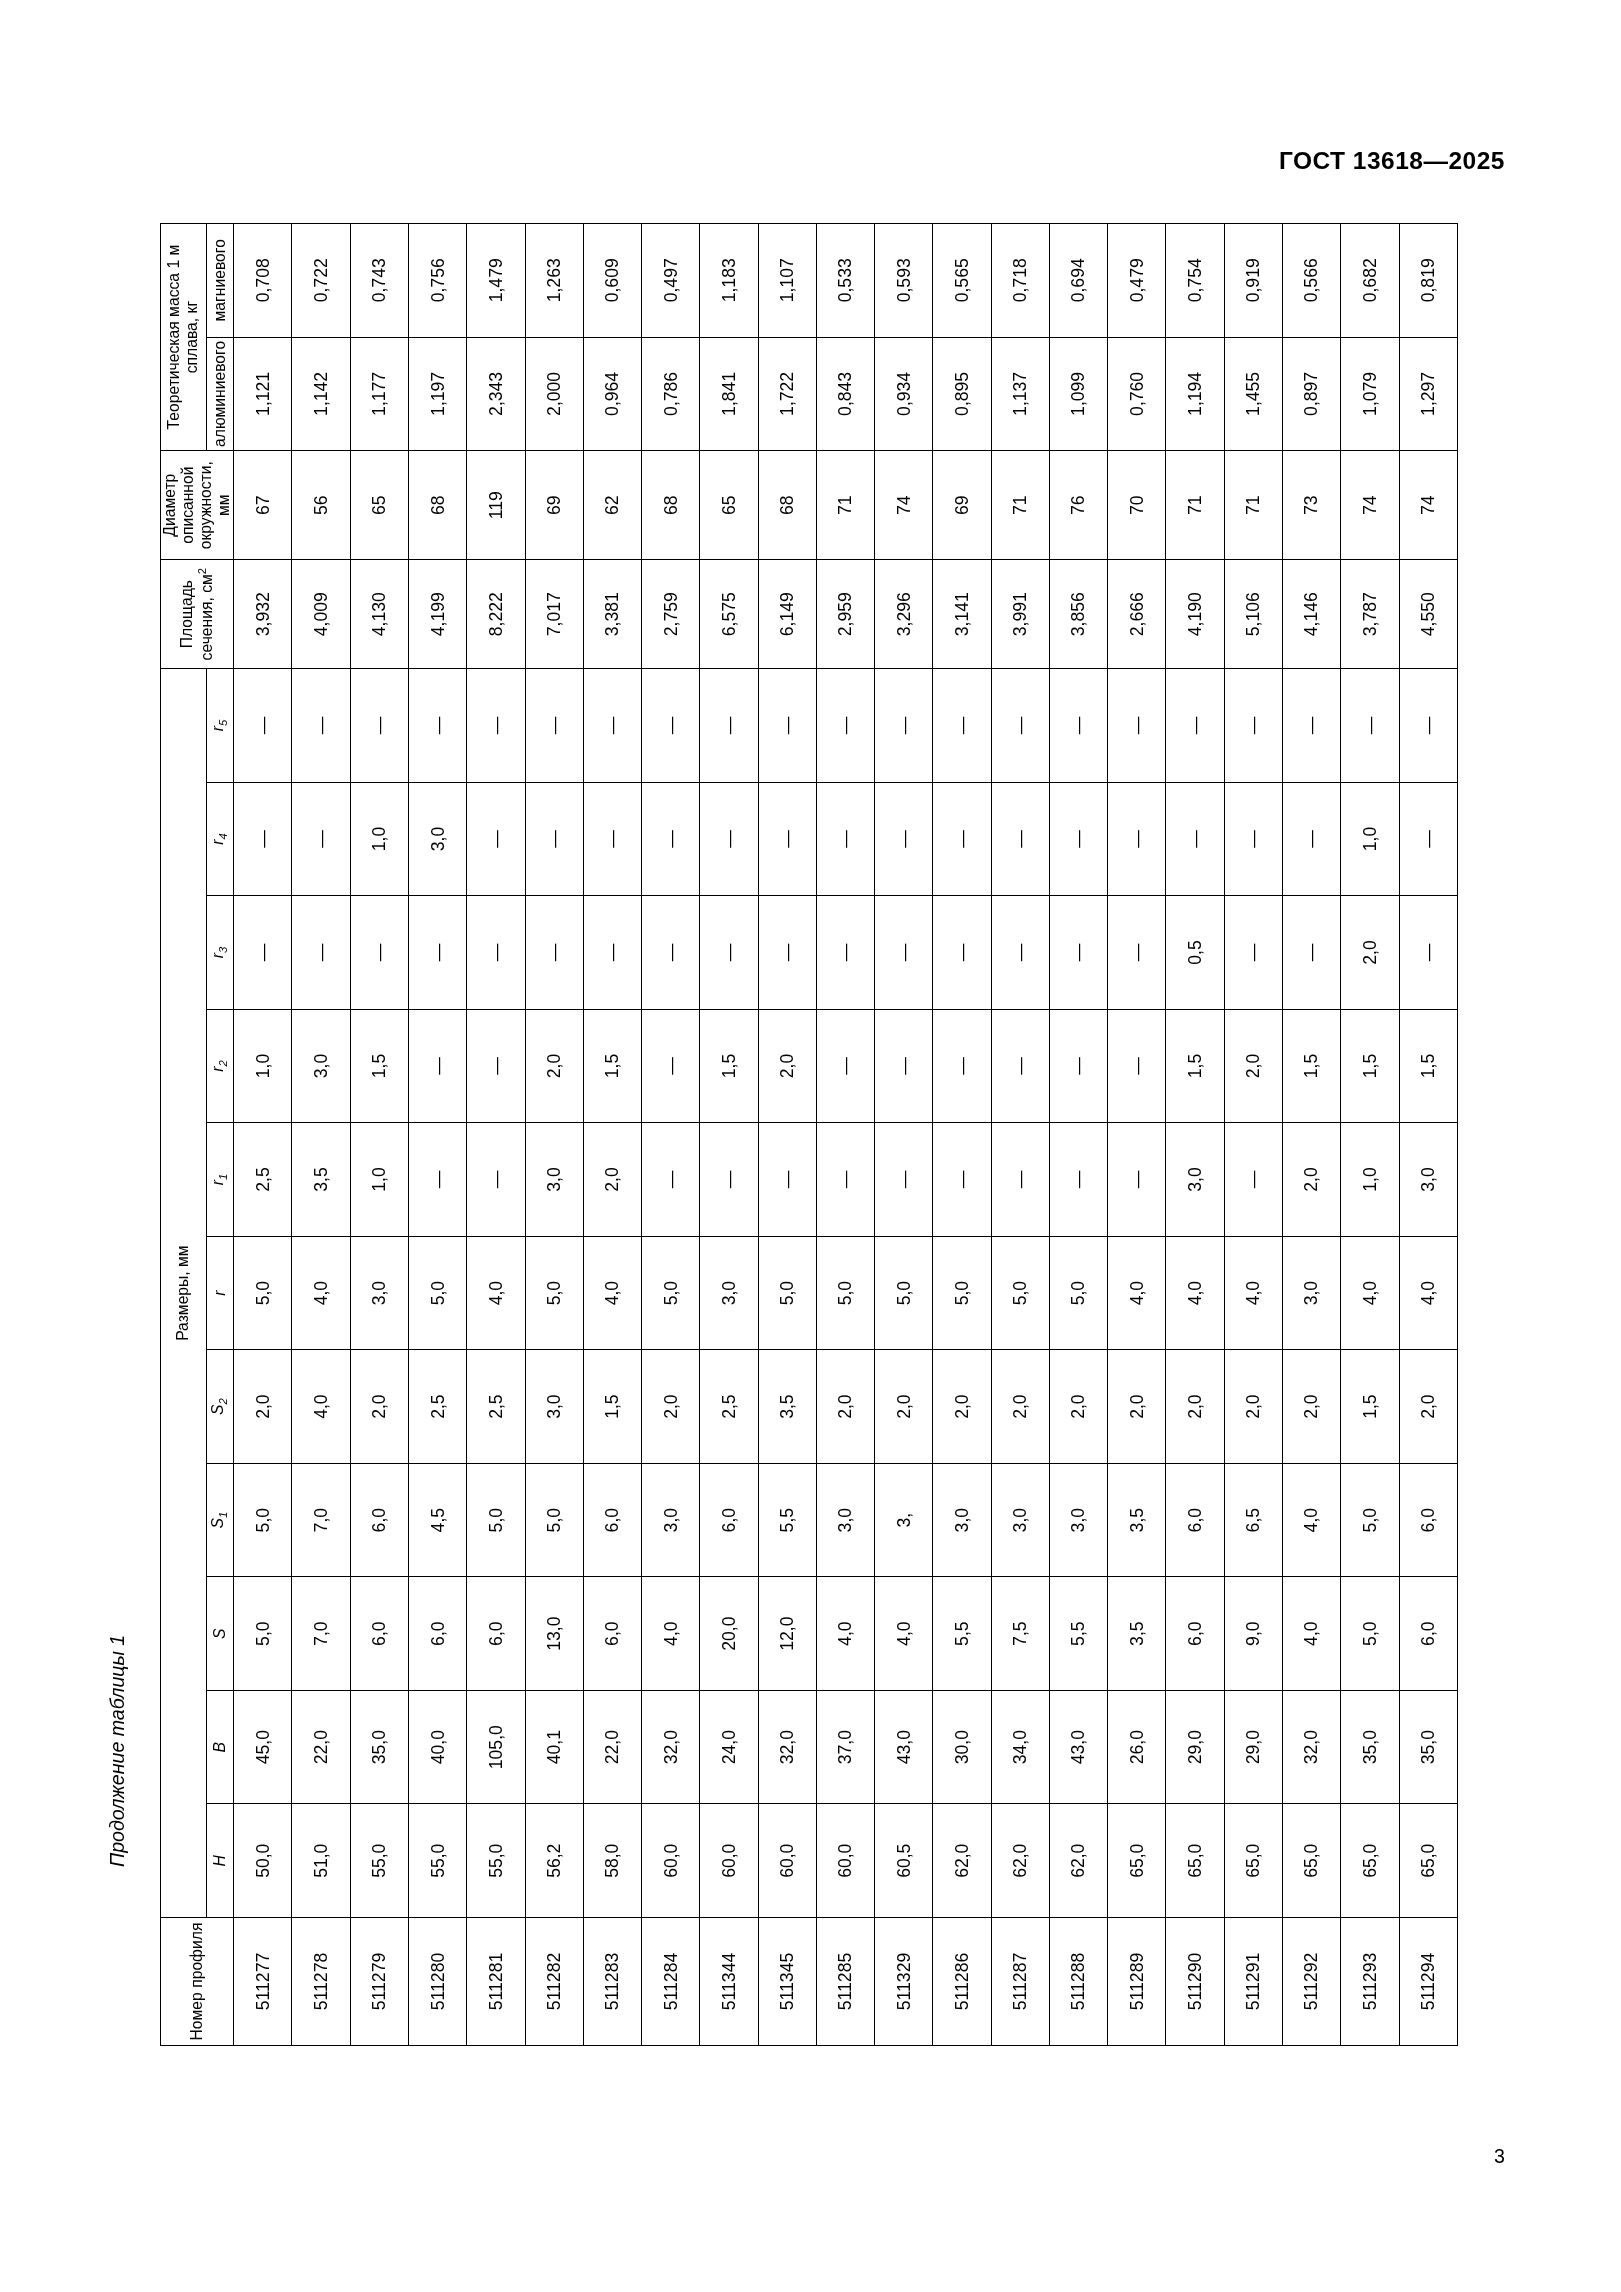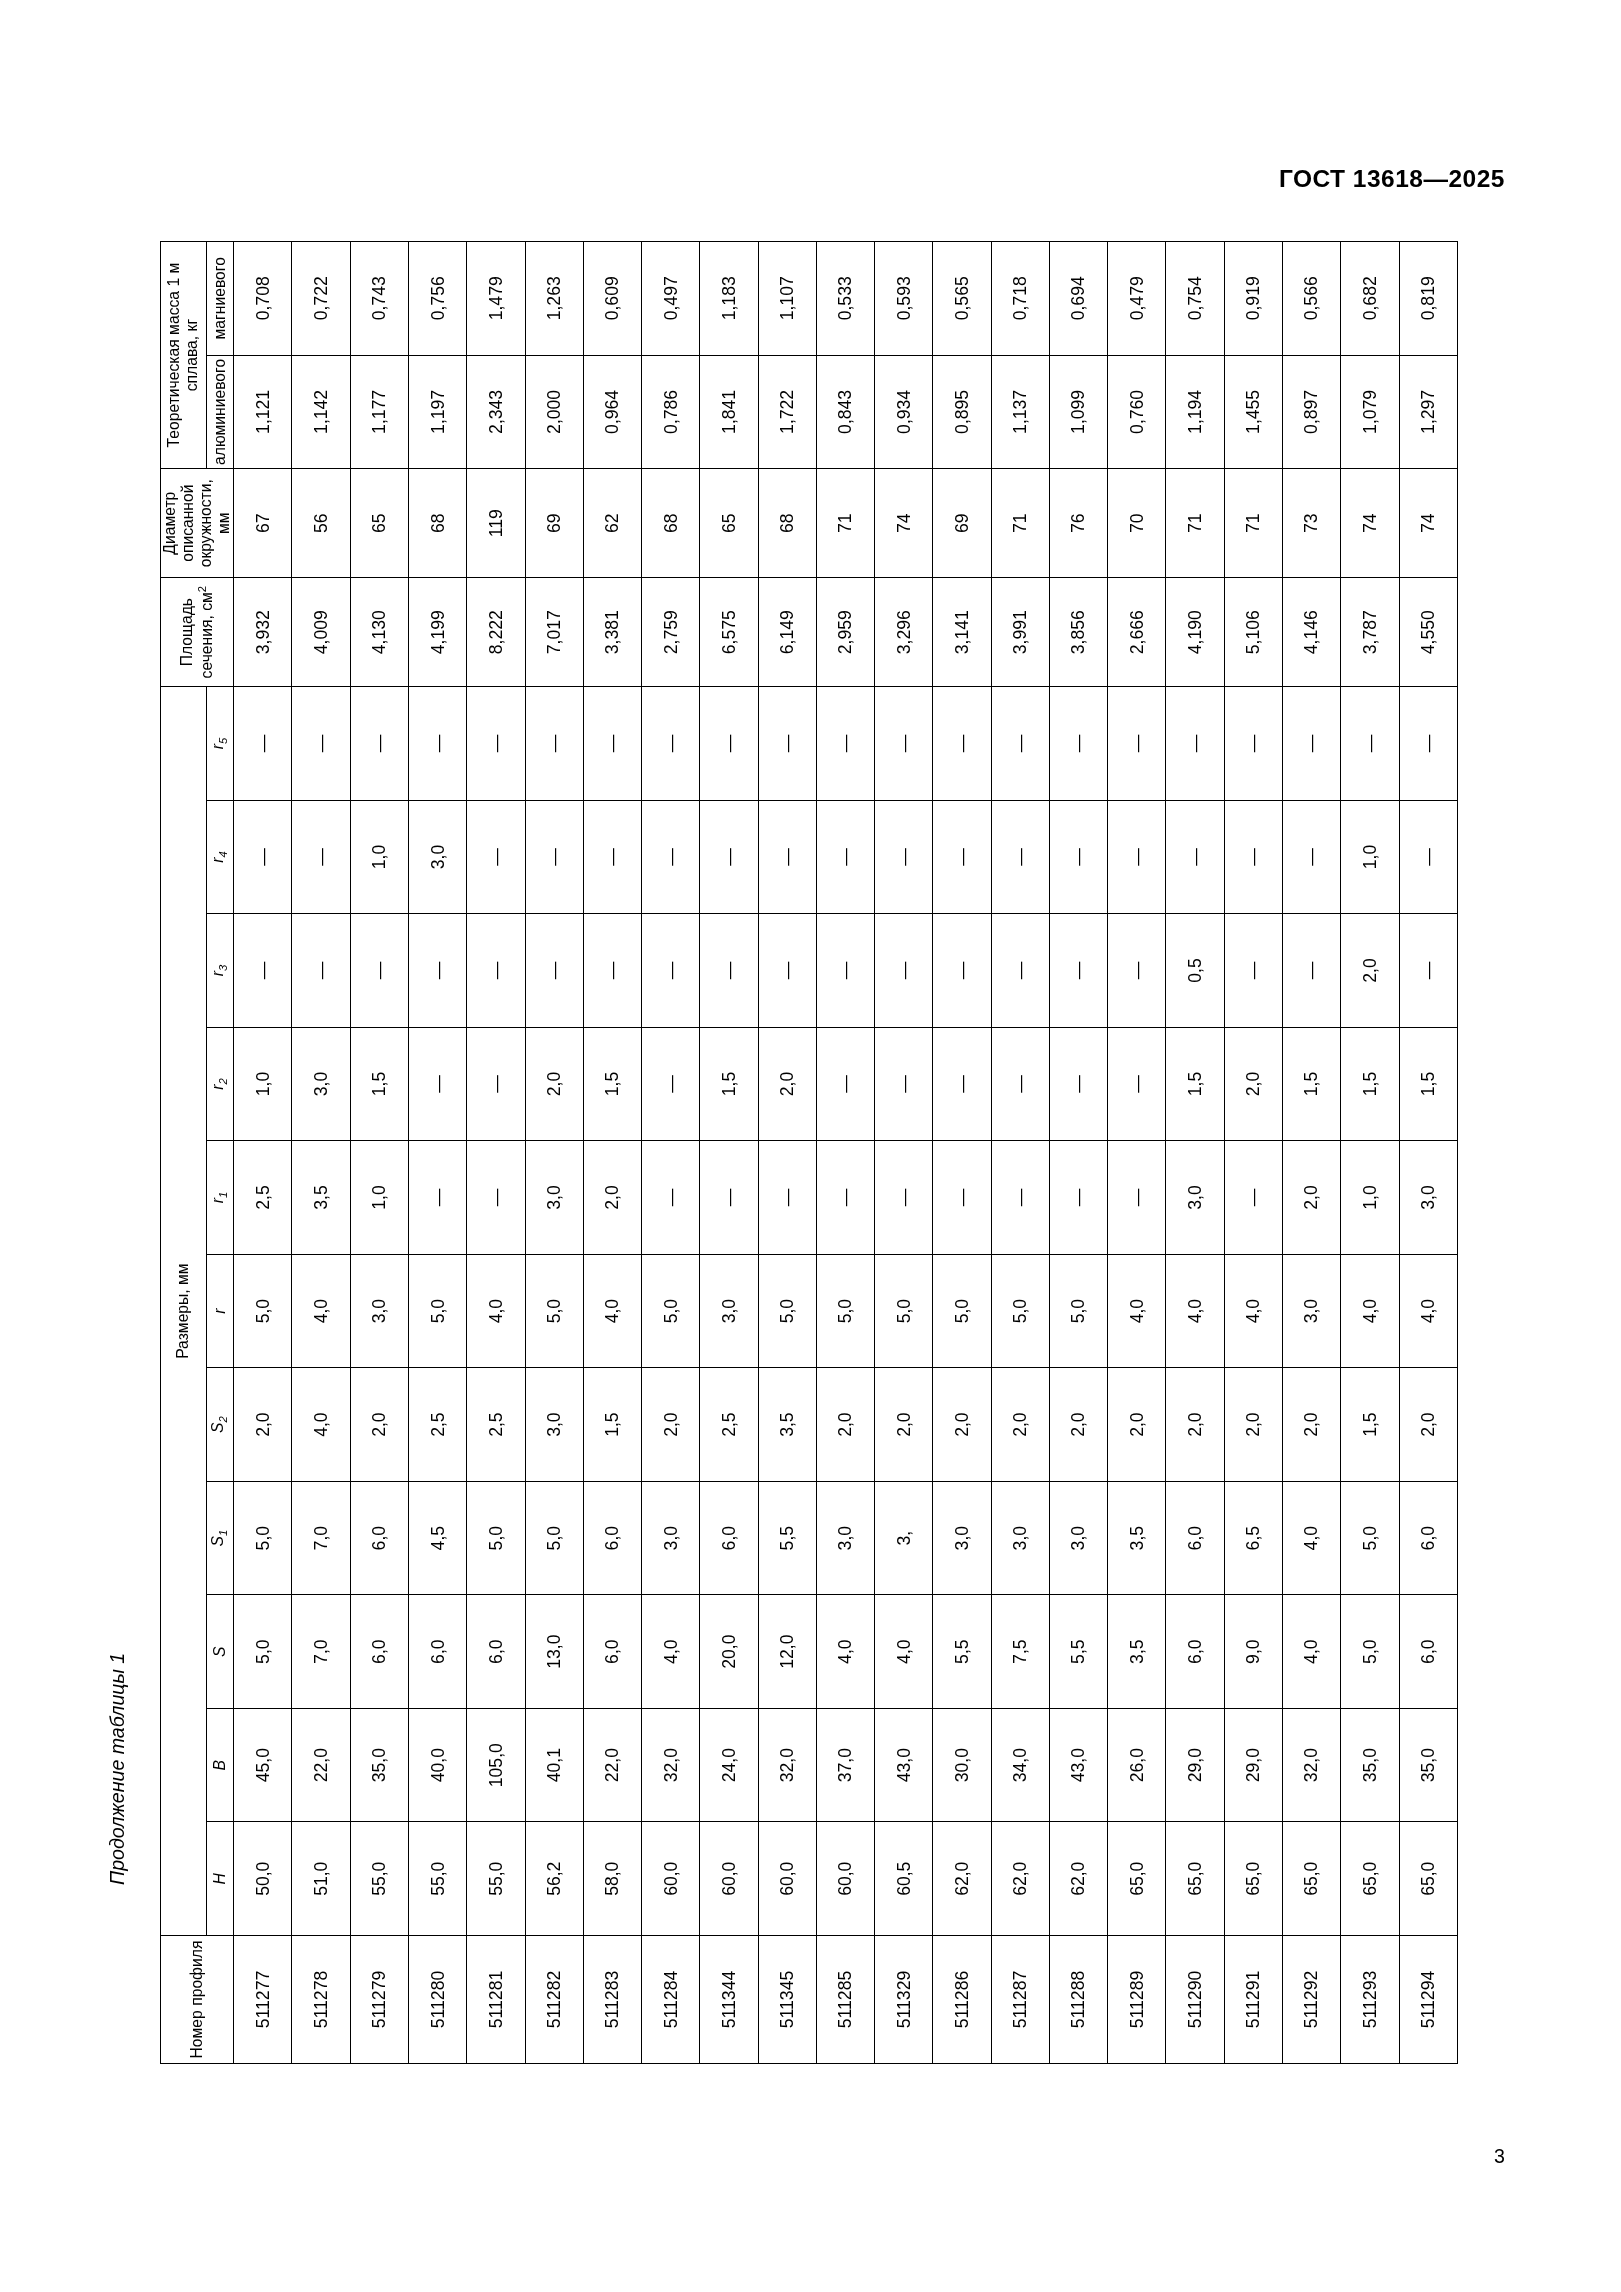--- a/index.html
+++ b/index.html
@@ -12,21 +12,20 @@
     height: 2293px;
     position: relative;
     font-family: "Liberation Sans", sans-serif;
     color: #000000;
     overflow: hidden;
   }
 
   .page {
     position: absolute;
     inset: 0;
-    margin-top: 18px;
   }
 
   
   .doc-header {
     position: absolute;
     top: 147px;
     right: 116px;
     font-size: 24.5px;
     font-weight: bold;
     letter-spacing: 0.5px;

